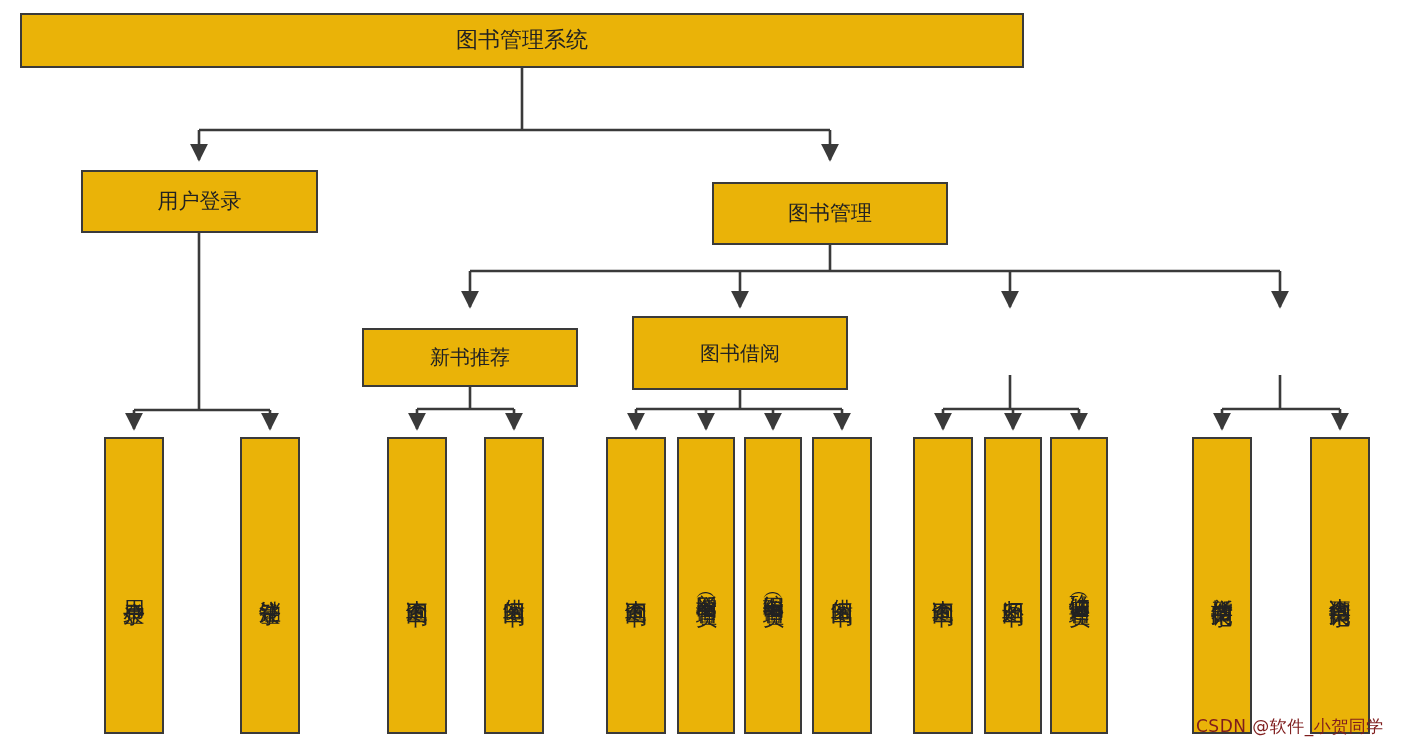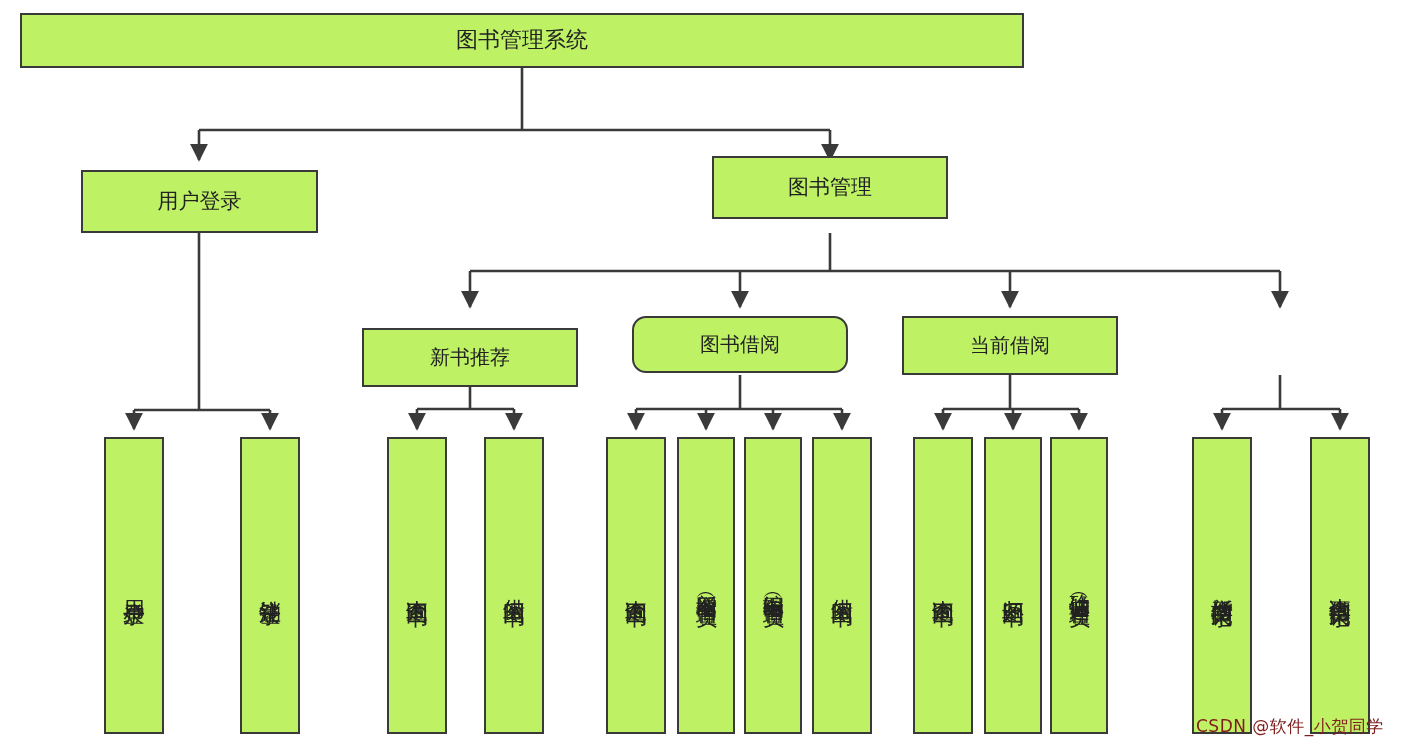--- a/index.html
+++ b/index.html
@@ -14,21 +14,21 @@
   #canvas{
     position:absolute;left:0;top:0;width:1405px;height:747px;
   }
   svg.edges{
     position:absolute;left:0;top:0;width:1405px;height:747px;
     pointer-events:none;
   }
   .node{
     position:absolute;
     box-sizing:border-box;
-    background:#bef264;
+    background:#eab308;
     border:2.5px solid #3a3a3a;
     display:flex;
     align-items:center;
     justify-content:center;
     color:#222222;
     text-align:right;
     line-height:1.12;
   }
   .node.root{ font-size:22px; }
   .node.lvl2{ font-size:21px; }
@@ -113,32 +113,29 @@
     </g>
   </svg>
 
   <div class="node root" style="left:20px;top:13px;width:1004px;height:55px;">
     <span>图书管理系统</span>
   </div>
 
   <div class="node lvl2" style="left:81px;top:170px;width:237px;height:63px;">
     <span>用户登录</span>
   </div>
-  <div class="node lvl2" style="left:712px;top:156px;width:236px;height:63px;">
+  <div class="node lvl2" style="left:712px;top:182px;width:236px;height:63px;">
     <span>图书管理</span>
   </div>
 
   <div class="node lvl3" style="left:362px;top:322px;width:216px;height:59px;margin-top:6px;">
     <span>新书推荐</span>
   </div>
-  <div class="node lvl3" style="left:632px;top:316px;width:216px;height:57px;border-radius:14px;">
+  <div class="node lvl3" style="left:632px;top:316px;width:216px;height:74px;">
     <span>图书借阅</span>
-  </div>
-  <div class="node lvl3" style="left:902px;top:316px;width:216px;height:59px;">
-    <span>当前借阅</span>
   </div>
 
   <div class="node leaf" style="left:104px;top:437px;width:60px;height:297px;">
     <span>用户登录</span>
   </div>
   <div class="node leaf" style="left:240px;top:437px;width:60px;height:297px;">
     <span>注销登录</span>
   </div>
 
   <div class="node leaf" style="left:387px;top:437px;width:60px;height:297px;">

